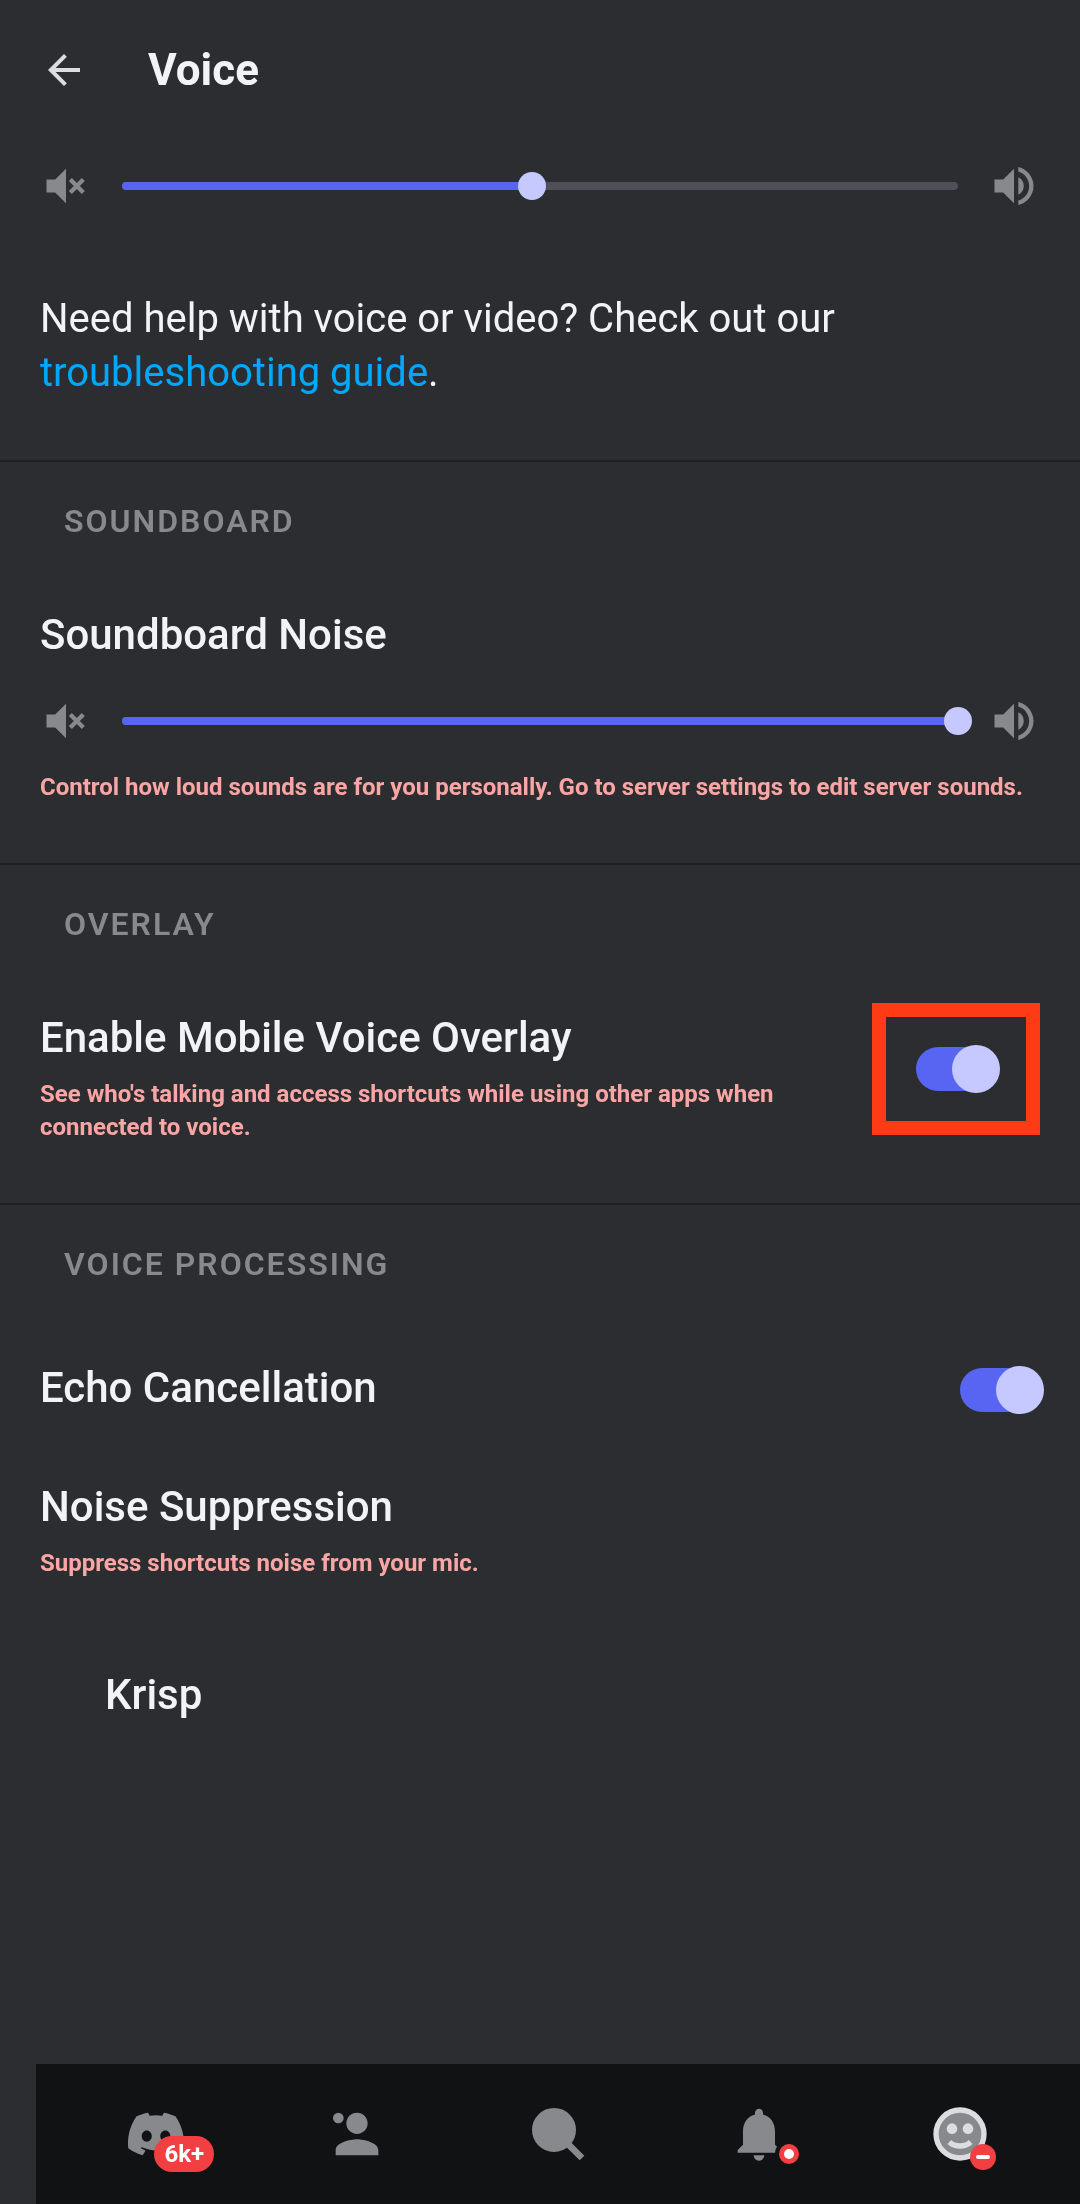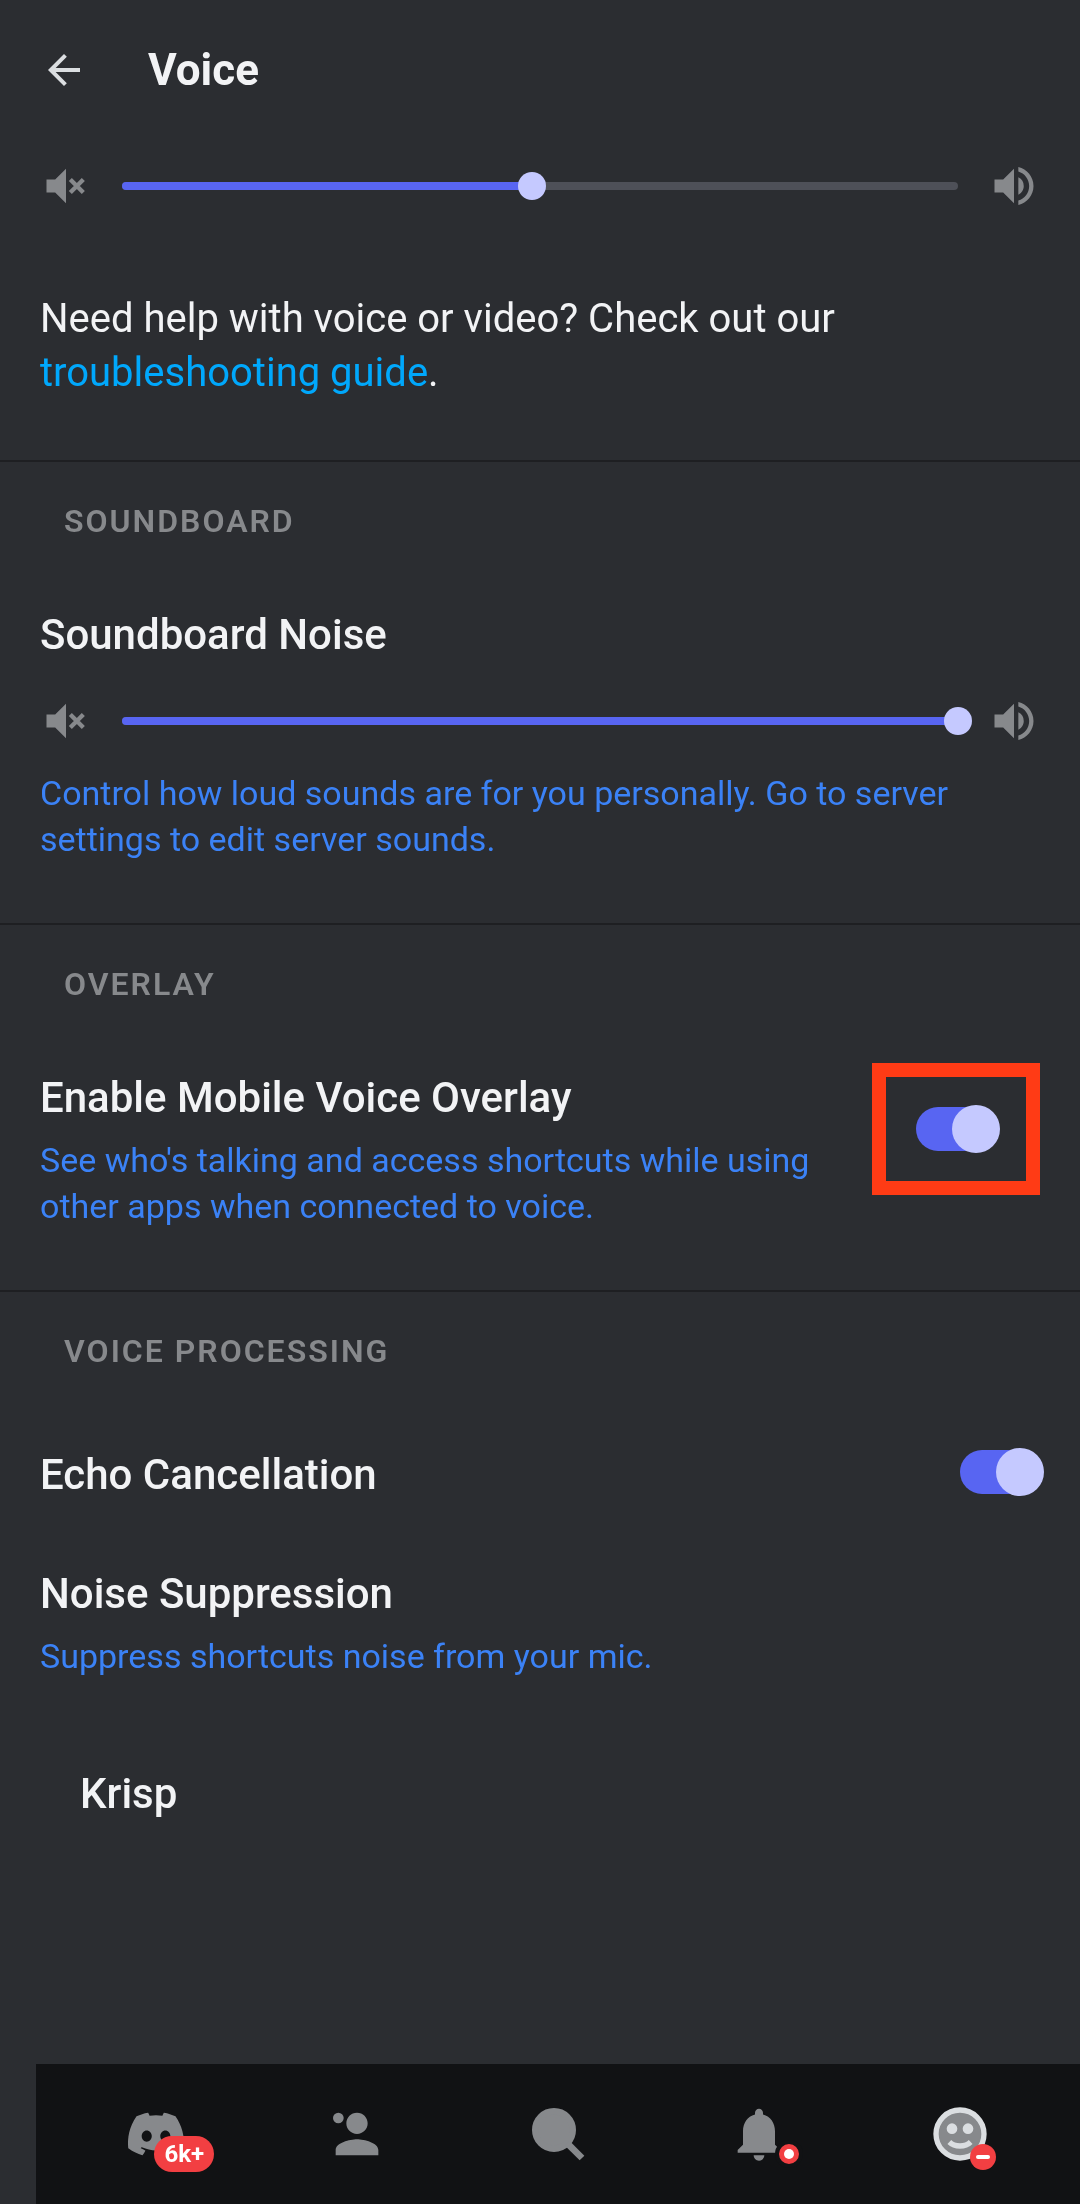--- a/index.html
+++ b/index.html
@@ -60,21 +60,21 @@
   .section-header {
     padding: 40px 40px 20px;
     font-size: 32px;
     font-weight: 600;
     letter-spacing: 2px;
     color: #87898c;
     margin-left: 24px;
   }
   .setting-block { padding: 50px 40px 60px; }
   .setting-title { font-size: 42px; font-weight: 500; color: #f2f3f5; margin-bottom: 16px; }
-  .setting-desc { font-size: 34px; line-height: 1.35; color: #3b82f6; }
+  .setting-desc { font-size: 24px; line-height: 1.35; color: #fca5a5; font-weight: bold; }
   .overlay-row {
     display: flex;
     align-items: flex-start;
     padding: 50px 40px 60px;
     gap: 28px;
   }
   .overlay-text { flex: 1; }
   .highlight-box {
     border: 14px solid #ff3b15;
     padding: 30px;
@@ -94,27 +94,27 @@
     position: absolute;
     right: -4px;
     top: 50%;
     transform: translateY(-50%);
     width: 48px; height: 48px;
     background: #c5c9ff;
     border-radius: 50%;
   }
   .echo-row {
     display: flex;
-    align-items: flex-start;
+    align-items: flex-end;
     justify-content: space-between;
     padding: 60px 40px;
   }
   .echo-row .setting-title { margin-bottom: 0; }
   .noise-block { padding: 10px 40px 40px; }
-  .krisp-row { padding: 50px 60px 40px 80px; font-size: 42px; font-weight: 500; color: #f2f3f5; }
+  .krisp-row { padding: 50px 60px 40px 80px; font-size: 42px; font-weight: 500; color: #f2f3f5; margin-left: 25px; }
   .navbar {
     position: absolute;
     bottom: 0; left: 0; right: 0;
     height: 140px;
     background: #111214;
     display: flex;
     align-items: center;
     justify-content: space-around;
     padding: 16px 20px;
     margin-left: 36px;

